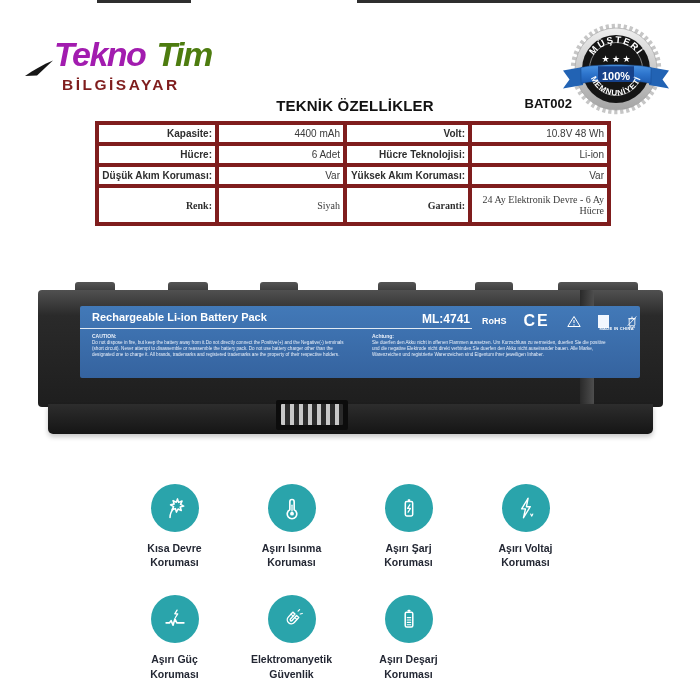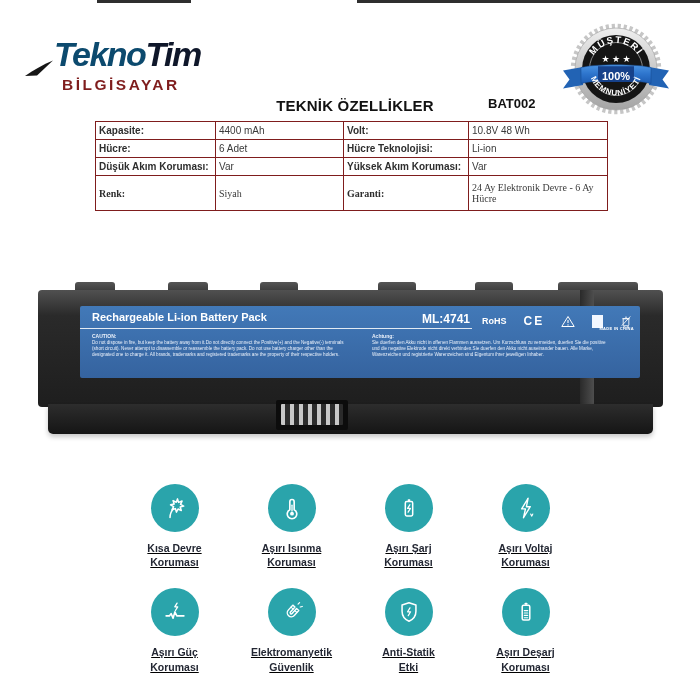--- a/index.html
+++ b/index.html
@@ -5,70 +5,70 @@
   html,body{margin:0;padding:0;background:#fff;}
   .stage{position:relative;width:700px;height:700px;background:#fff;overflow:hidden;
          font-family:"Liberation Sans",sans-serif;}
   .top-dash{position:absolute;top:0;height:3px;background:rgba(18,18,18,.88);}
 
   
   .logo-wrap{position:absolute;left:24px;top:36px;width:230px;height:62px;}
   .logo-arrow{position:absolute;left:0;top:18px;}
   .logo-text{position:absolute;left:30px;top:0;font-size:34px;font-weight:bold;
              font-style:italic;letter-spacing:-1.5px;line-height:1.1;white-space:nowrap;}
-  .logo-part1{color:#0c4a6e;} .logo-part2{color:#0f172a;}
+  .logo-part1{color:#a21caf;} .logo-part2{color:#4d7c0f;margin-left:11px;}
   .logo-sub{position:absolute;left:38px;top:40px;font-size:15.5px;font-weight:bold;
             letter-spacing:2.5px;color:#7f1d1d;}
 
   
   .badge{position:absolute;left:550px;top:22px;width:132px;height:100px;}
 
   
   .spec-title{position:absolute;left:240px;top:97px;width:230px;text-align:center;
               font-size:15px;font-weight:bold;color:#121212;letter-spacing:.2px;}
-  .spec-code{position:absolute;left:488px;top:96px;width:84px;text-align:left;
+  .spec-code{position:absolute;left:488px;top:96px;width:84px;text-align:right;
              font-size:13px;font-weight:bold;color:#121212;}
   .spec-table{position:absolute;left:95px;top:121px;width:512px;border-collapse:collapse;
               table-layout:fixed;font-size:10px;color:#3a3a3a;}
-  .spec-table td{border:1px solid #7f1d1d;text-align:left;vertical-align:middle;
+  .spec-table td{border:4px solid #7f1d1d;text-align:right;vertical-align:middle;
                  padding:1px 3px;height:15px;}
   .spec-table td.lbl{font-weight:bold;color:#2e2e2e;}
   .spec-table tr.row-last td{height:32px;font-family:Liberation Serif, serif;}
 
   
   .battery{position:absolute;left:38px;top:282px;width:556px;height:160px;}
   .bump{position:absolute;top:0;height:11px;background:linear-gradient(#555,#373737);
         border-radius:3px 3px 0 0;}
   .bat-body{position:absolute;left:0;top:8px;width:625px;height:117px;border-radius:4px;
             background:linear-gradient(180deg,#505050 0%,#2a2a2a 22%,#1e1e1e 100%);}
   .bat-endcap{position:absolute;right:0;top:8px;width:14px;height:117px;
               border-radius:0 4px 4px 0;background:linear-gradient(90deg,#2a2a2a,#4e4e4e);}
   .bat-label{position:absolute;left:42px;top:24px;width:560px;height:72px;border-radius:2px;
              background:linear-gradient(180deg,#4279b8,#35639f);overflow:hidden;color:#fff;}
   .lab-title{position:absolute;left:12px;top:5px;font-size:11px;font-weight:bold;}
   .lab-model{position:absolute;left:342px;top:6px;font-size:12px;font-weight:bold;}
   .lab-divider{position:absolute;left:0;top:22px;width:392px;height:1px;background:rgba(255,255,255,.85);}
   .lab-certs{position:absolute;left:402px;top:7px;display:flex;gap:17px;align-items:center;height:16px;}
   .cert-rohs{font-size:9px;font-weight:bold;}
-  .cert-ce{font-size:12px;font-weight:bold;letter-spacing:2px;}
+  .cert-ce{font-size:16px;font-weight:bold;letter-spacing:2px;}
   .cert-square{width:11px;height:13px;background:#f2f7ff;}
   .lab-made{position:absolute;right:6px;top:20px;font-size:4px;font-weight:bold;letter-spacing:.3px;}
   .caution{position:absolute;left:12px;top:27px;width:262px;font-size:4.6px;line-height:1.32;color:#eaf1fb;}
   .achtung{position:absolute;left:292px;top:27px;width:235px;font-size:4.6px;line-height:1.32;color:#eaf1fb;}
   .cap-title{font-weight:bold;font-size:5px;}
   .bat-lower{position:absolute;left:10px;top:122px;width:605px;height:30px;border-radius:0 0 5px 5px;
              background:linear-gradient(180deg,#2d2d2d,#151515);box-shadow:0 3px 5px rgba(0,0,0,.22);}
   .connector{position:absolute;left:238px;top:118px;width:72px;height:30px;background:#0c0c0c;
              border-radius:2px;}
   .pins{position:absolute;left:5px;top:4px;right:5px;bottom:5px;border-radius:1px;
         background:repeating-linear-gradient(90deg,#c7c7c7 0 4px,#2b2b2b 4px 9px);}
 
   
   .features{position:absolute;left:116px;top:484px;width:468px;display:grid;
-            grid-template-columns:repeat(4,117px);row-gap:19px;text-decoration:underline;}
+            grid-template-columns:repeat(4,117px);row-gap:26px;}
   .feature{display:flex;flex-direction:column;align-items:center;}
   .fcircle{width:48px;height:48px;border-radius:50%;background:#2aa4ab;
            display:flex;align-items:center;justify-content:center;margin-bottom:9px;}
   .flabel{font-size:10.5px;font-weight:bold;color:#232733;text-align:center;line-height:1.35;}
 </style>
 </head>
 <body>
 
 <div class="stage">
 
@@ -258,29 +258,20 @@
           <g transform="rotate(42 12 12)">
             <path d="M8.3 6.8v6.2a3.7 3.7 0 0 0 7.4 0V6.8h-2.7v6.2a1 1 0 0 1-2 0V6.8z" stroke-width="1.3" stroke-linejoin="round"></path>
             <path d="M8.3 9.3h2.7M13 9.3h2.7" stroke-width="1"></path>
           </g>
           <path d="M17.6 4.8l1.4-1.4M19.6 7.4l1.9-.5" stroke-width="1.1"></path>
         </svg>
       </div>
       <div class="flabel"><span>Elektromanyetik</span><br><span>Güvenlik</span></div>
     </div>
 
-    <div class="feature">
-      <div class="fcircle">
-        <svg viewBox="0 0 24 24" width="26" height="26" fill="none" stroke="#fff" stroke-width="1.4" stroke-linejoin="round" stroke-linecap="round">
-          <path d="M12 3.5l6.4 2.1v5.6c0 4.6-2.9 7.7-6.4 9.3-3.5-1.6-6.4-4.7-6.4-9.3V5.6z"></path>
-          <path d="M12.9 8.2l-2.2 3.6h2.8l-2.2 3.6" stroke-width="1.1"></path>
-        </svg>
-      </div>
-      <div class="flabel"><span>Anti-Statik</span><br><span>Etki</span></div>
-    </div>
 
     <div class="feature">
       <div class="fcircle">
         <svg viewBox="0 0 24 24" width="26" height="26" fill="none" stroke="#fff" stroke-width="1.4">
           <rect x="8.5" y="5.8" width="7" height="13.6" rx="1.3"></rect>
           <rect x="10.8" y="3.5" width="2.4" height="1.7" rx=".4" fill="#fff" stroke="none"></rect>
           <path d="M10.4 10.7h3.2M10.4 12.9h3.2M10.4 15.1h3.2M10.4 17.3h3.2" stroke-width="1.1" stroke-linecap="round"></path>
         </svg>
       </div>
       <div class="flabel"><span>Aşırı Deşarj</span><br><span>Koruması</span></div>

